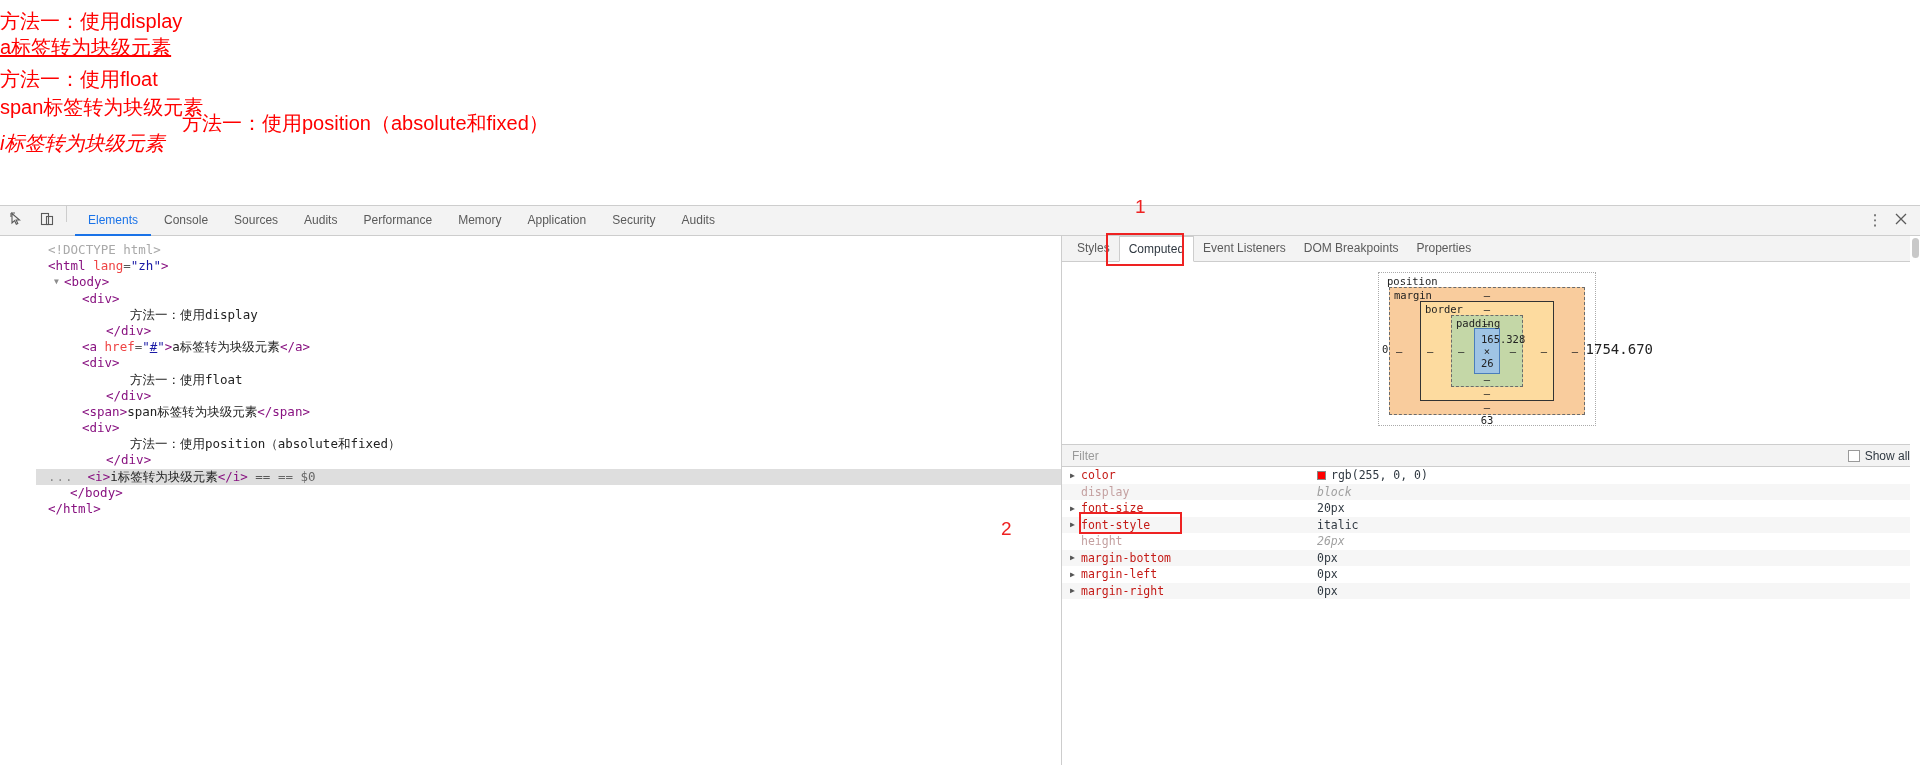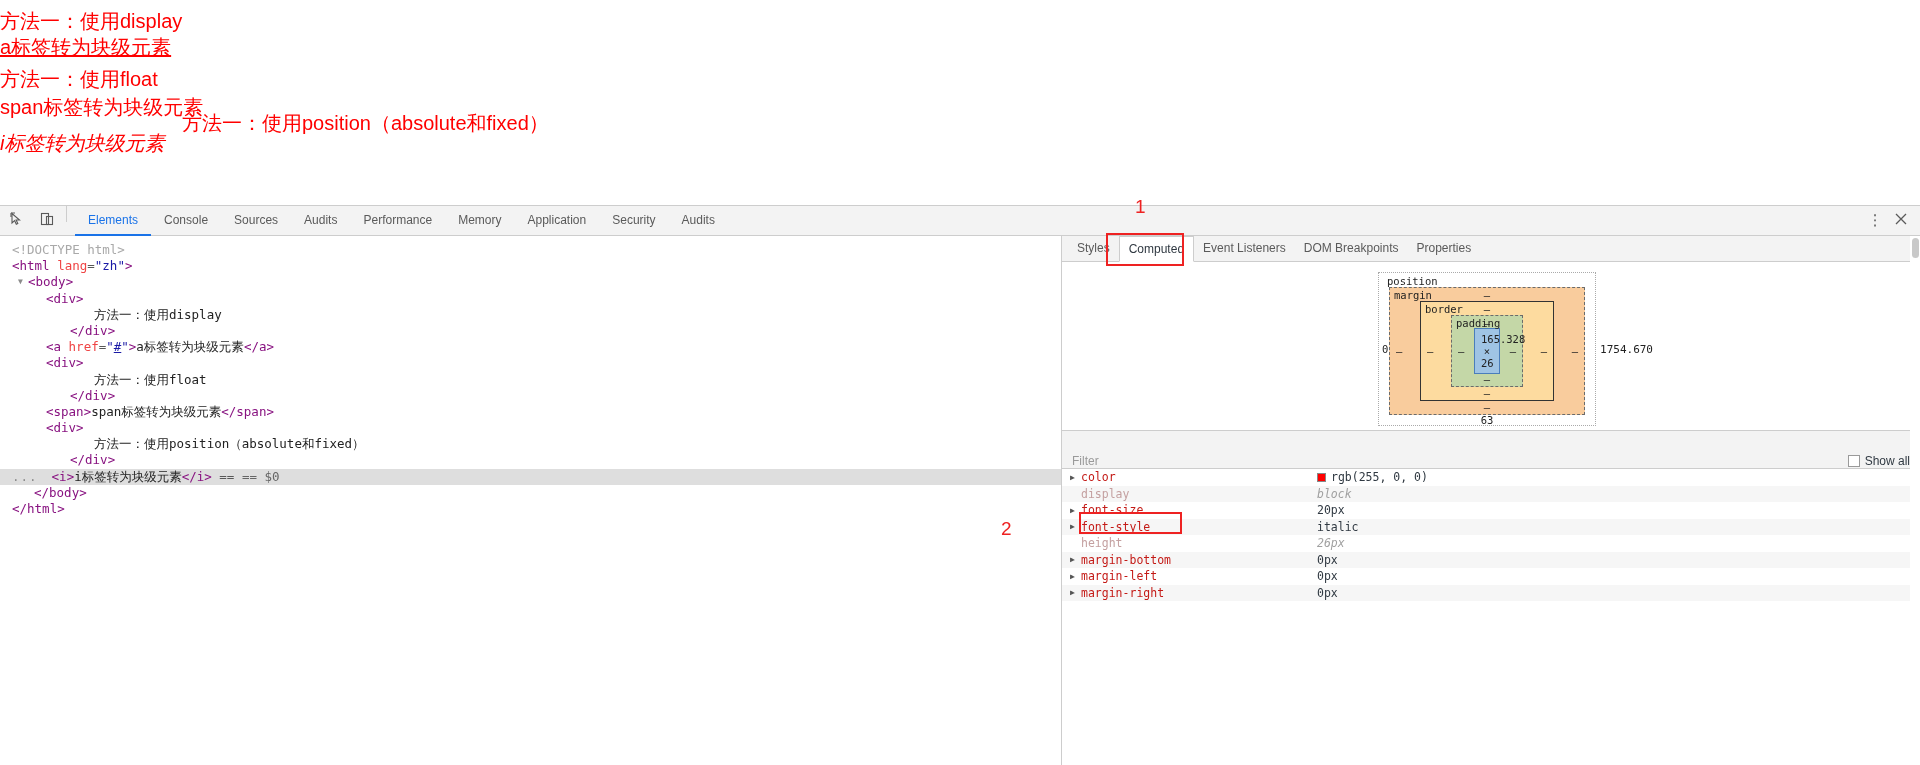--- a/index.html
+++ b/index.html
@@ -57,20 +57,21 @@
   .tb-right { margin-left:auto; display:flex; align-items:center; padding-right:6px; }
   .tb-right .tb-icon { margin-left:0; }
   .kebab { font-size:15px; color:#5a5a5a; letter-spacing:0; line-height:1; }
 
   
   #dt-main { display:flex; height:529px; }
   #dom-pane {
     width:1062px; background:#fff; position:relative;
     overflow:hidden;
     border-right:1px solid #cdcdcd;
+    padding-left:36px;
   }
   #side-pane { flex:1; background:#fff; position:relative; overflow:hidden; }
 
   
   #dom-tree {
     font-family:"DejaVu Sans Mono", monospace;
     font-size:12.5px; line-height:16.2px;
     padding:6px 0 0 12px;
     color:#222;
   }
@@ -118,29 +119,29 @@
   .bm-border { background:#fddb9f; border:1px solid #333; }
   .bm-padding { background:#c4d7a7; border:1px dashed #6b6b6b; }
   .bm-content { background:#9fc4e4; border:1px solid #4a7ebb; padding:4px 6px; font-size:10.5px;}
   .ly-name { position:absolute; left:4px; top:1px; font-size:10.5px; }
   .sd { position:absolute; font-size:10.5px; }
   .sd.t { top:1px; left:50%; transform:translateX(-50%); }
   .sd.b { bottom:1px; left:50%; transform:translateX(-50%); }
   .sd.l { left:6px; top:50%; transform:translateY(-50%); }
   .sd.r { right:6px; top:50%; transform:translateY(-50%); }
   .bm-out-l { position:absolute; left:3px; top:50%; transform:translateY(-50%); font-size:10.5px; }
-  .bm-out-r { position:absolute; right:-58px; top:50%; transform:translateY(-50%); font-size:11px; white-space:nowrap;}
+  .bm-out-r { position:absolute; right:-58px; top:50%; transform:translateY(-50%); font-size:14px; white-space:nowrap;}
   .bm-out-b { position:absolute; bottom:-1px; left:50%; transform:translateX(-50%); font-size:10.5px; }
 
   
   #filter-row {
-    height:39px; border-top:1px solid #cdcdcd; border-bottom:1px solid #cdcdcd;
-    background:#f3f3f3; display:flex; align-items:flex-end;
+    height:23px; border-top:1px solid #cdcdcd; border-bottom:1px solid #cdcdcd;
+    background:#f3f3f3; display:flex; align-items:center;
     padding:0 10px; font-size:12px; color:#5a5a5a;
-    margin-top:4px;
+    margin-top:18px;
   }
   #filter-input { flex:1; color:#9a9a9a; font-size:12px; }
   #showall { display:flex; align-items:center; gap:5px; color:#303942; }
   .cbx { width:12px; height:12px; border:1px solid #9a9a9a; background:#fff; display:inline-block; }
 
   
   #props {
     font-family:"DejaVu Sans Mono", monospace;
     font-size:11.5px;
   }

